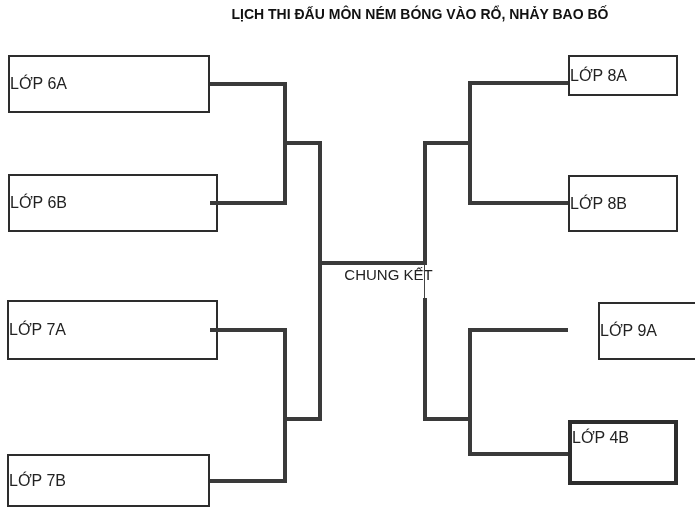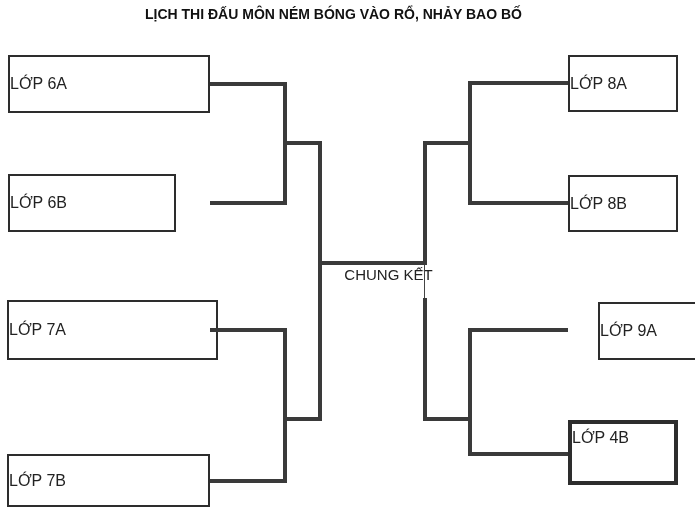--- a/index.html
+++ b/index.html
@@ -13,20 +13,21 @@
     height: 519px;
     background: #ffffff;
     font-family: "Liberation Sans", sans-serif;
     overflow: hidden;
   }
   .title {
     position: absolute;
     left: 145px;
     top: 6px;
     width: 550px;
+    text-align: center;
     font-size: 14px;
     font-weight: bold;
     color: #111111;
     white-space: nowrap;
   }
   .box {
     position: absolute;
     box-sizing: border-box;
     background: #ffffff;
     border: 2px solid #2d2d2d;
@@ -64,31 +65,31 @@
 </head>
 <body>
 
 <div class="stage">
 
   <div class="title">LỊCH THI ĐẤU MÔN NÉM BÓNG VÀO RỔ, NHẢY BAO BỐ</div>
 
   <div class="box" style="left:8px; top:55px; width:202px; height:58px;">
     <span>LỚP 6A</span>
   </div>
-  <div class="box" style="left:8px; top:174px; width:168px; height:58px;">
+  <div class="box" style="left:8px; top:174px; width:210px; height:58px;">
     <span>LỚP 6B</span>
   </div>
   <div class="box" style="left:7px; top:300px; width:211px; height:60px;">
     <span>LỚP 7A</span>
   </div>
   <div class="box" style="left:7px; top:454px; width:203px; height:53px;">
     <span>LỚP 7B</span>
   </div>
 
-  <div class="box" style="left:568px; top:55px; width:110px; height:57px;">
+  <div class="box" style="left:568px; top:55px; width:110px; height:41px;">
     <span>LỚP 8A</span>
   </div>
   <div class="box" style="left:568px; top:175px; width:110px; height:57px;">
     <span>LỚP 8B</span>
   </div>
   <div class="box" style="left:598px; top:302px; width:128px; height:58px;">
     <span>LỚP 9A</span>
   </div>
   <div class="box thick" style="left:568px; top:420px; width:110px; height:65px;">
     <span>LỚP 4B</span>

